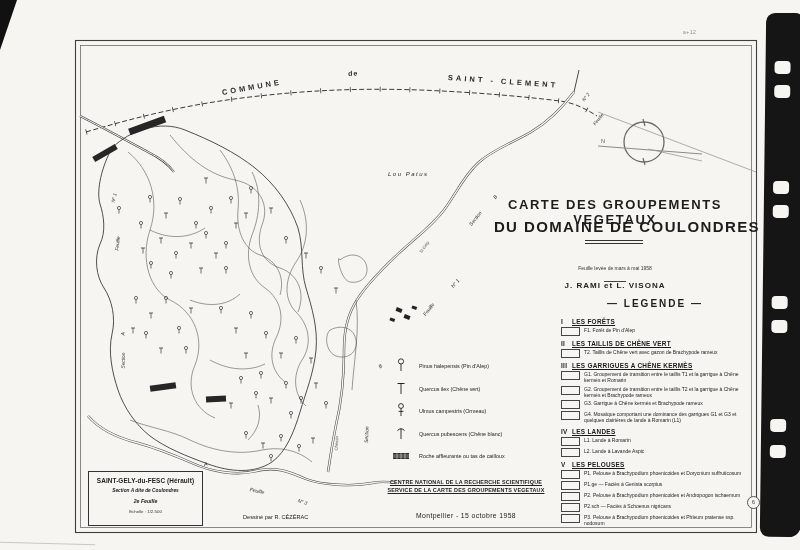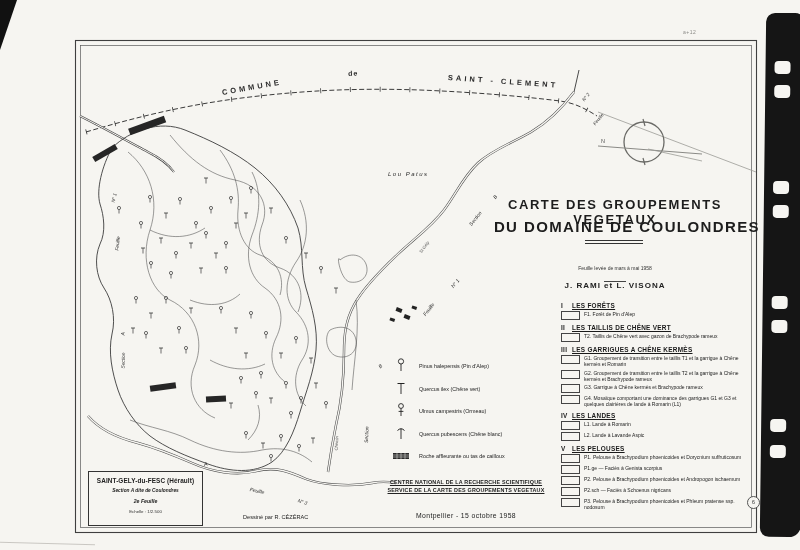--- a/index.html
+++ b/index.html
@@ -289,20 +289,21 @@
           <line x1="5" y1="2" x2="5" y2="8" stroke="#f6f5f1" stroke-width=".5"></line>
           <line x1="9" y1="2" x2="9" y2="8" stroke="#f6f5f1" stroke-width=".5"></line>
           <line x1="13" y1="2" x2="13" y2="8" stroke="#f6f5f1" stroke-width=".5"></line>
         </svg>
     </span>
     <span class="sk-txt">Roche affleurante ou tas de cailloux</span>
   </div>
 </div>
 
 <div class="legend">
+  <div class="lg-title">— LEGENDE —</div>
 
   <div class="lg-head">
     <span class="lg-num">I</span><span class="lg-hd">LES FORÊTS</span>
   </div>
   <div class="lg-row">
     <span class="lg-box"></span>
     <span class="lg-txt">F1. Forêt de Pin d'Alep</span>
   </div>
 
   <div class="lg-head">

